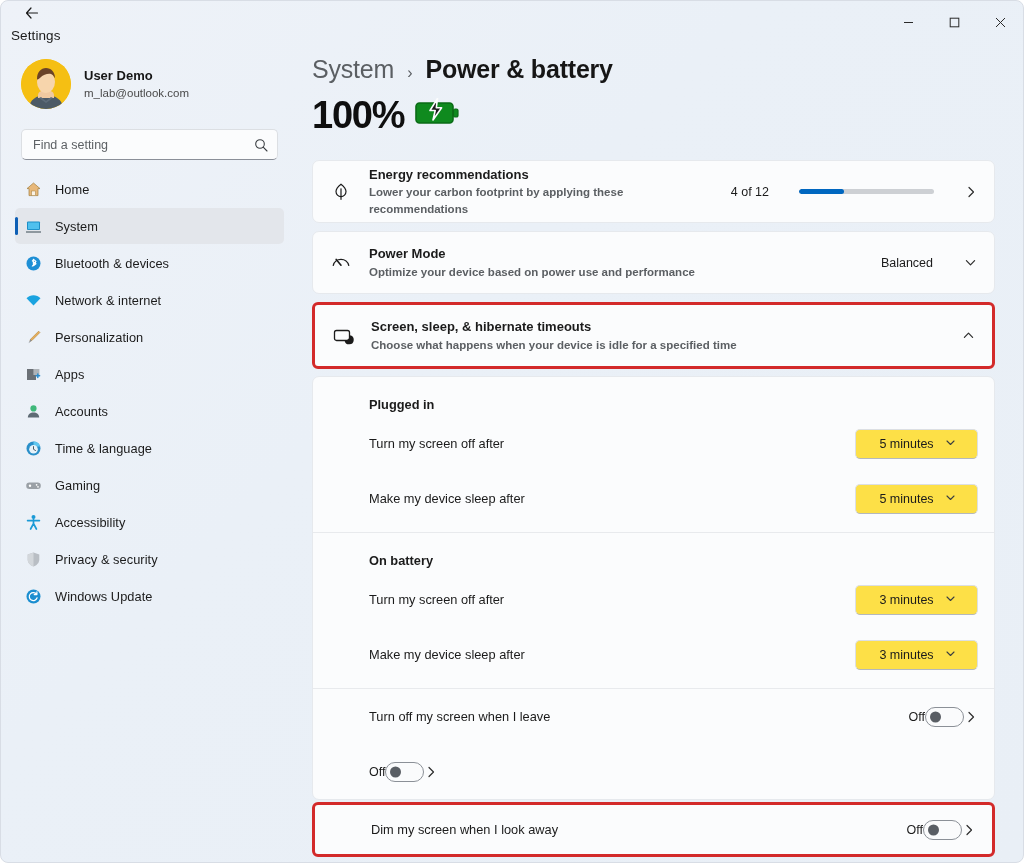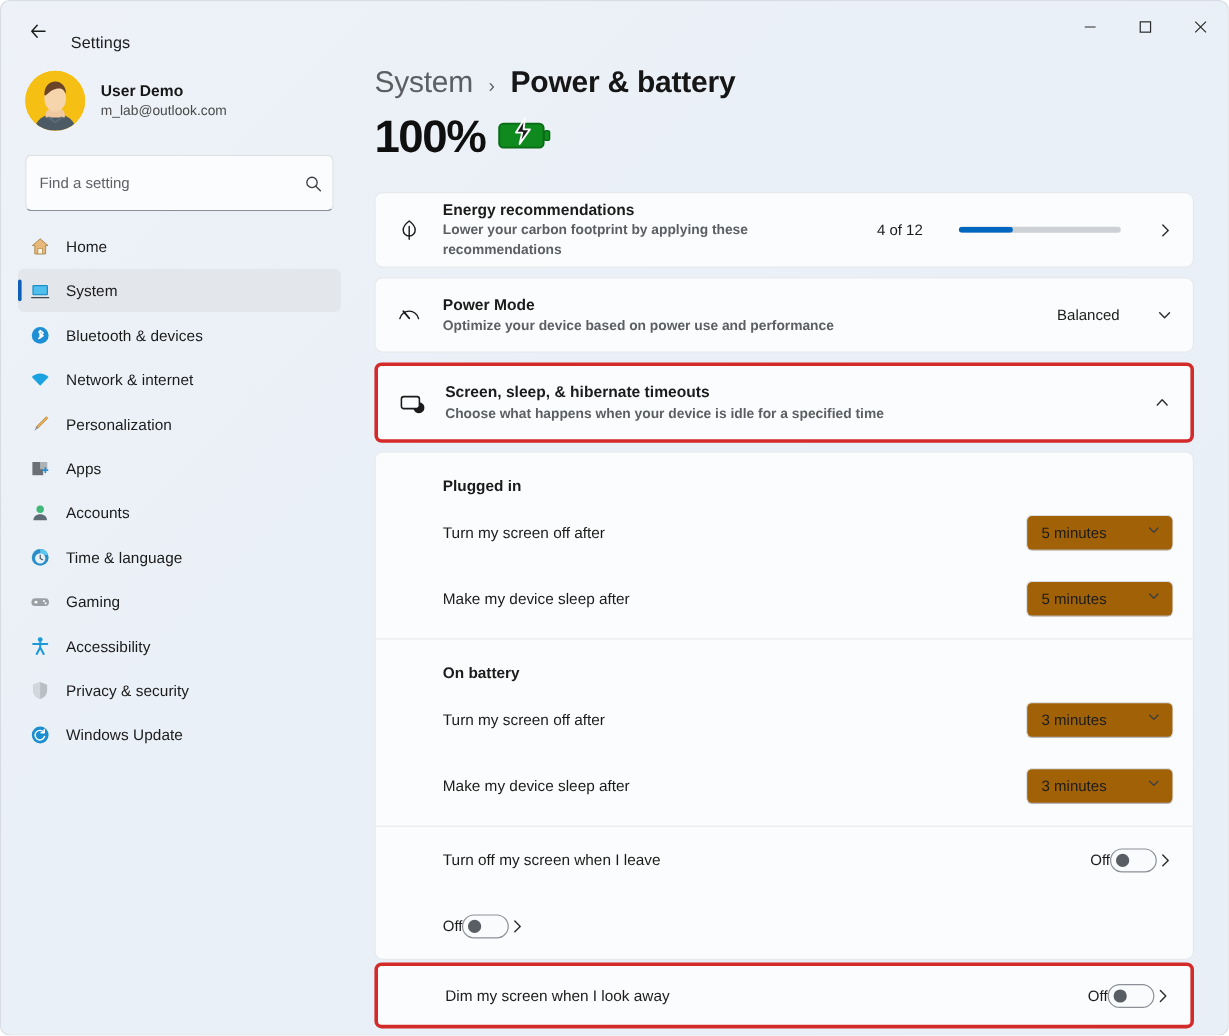--- a/index.html
+++ b/index.html
@@ -14,21 +14,21 @@
     width: 1024px; height: 863px;
     background: linear-gradient(135deg, #eef2f8 0%, #eaf0f7 40%, #e9eff6 100%);
     border: 1px solid #d8dde5;
     border-radius: 8px;
     overflow: hidden;
   }
 
   
   .titlebar {
     position: absolute; top: 0; left: 0; right: 0; height: 42px;
-    display: flex; align-items: flex-end;
+    display: flex; align-items: flex-start; flex-direction: column;
   }
   .back-btn {
     width: 34px; height: 30px; margin-left: 14px;
     display: flex; align-items: center; justify-content: center;
     border-radius: 5px; cursor: pointer;
   }
   .title-text {
     font-size: 13.5px; color: #1b1b1b; margin-left: 10px; letter-spacing: 0.1px;
   }
   .wincontrols {
@@ -50,21 +50,21 @@
     border-radius: 6px; cursor: pointer;
   }
   .avatar {
     width: 50px; height: 50px; border-radius: 50%;
     background: #f5bf13; position: relative; overflow: hidden; flex: none;
   }
   .acct-name { font-size: 13px; color: #161616; font-weight: 600; line-height: 1.35; }
   .acct-mail { font-size: 11.5px; color: #4a4a4a; line-height: 1.4; }
 
   .searchbox {
-    position: relative; height: 47px; margin: 10px 6px 0 6px;
+    position: relative; height: 31px; margin: 10px 6px 0 6px;
     background: #fbfcfd; border: 1px solid #dcdfe3; border-bottom-color: #8a8f98;
     border-radius: 5px; display: flex; align-items: center;
   }
   .searchbox input {
     flex: 1; border: none; outline: none; background: transparent;
     font-family: inherit; font-size: 12.5px; color: #1b1b1b; padding: 0 28px 0 11px;
   }
   .searchbox input::placeholder { color: #5d6165; }
   .search-icon-wrap { position: absolute; right: 9px; top: 50%; transform: translateY(-50%); display:flex; }
 
@@ -121,23 +121,23 @@
   .panel { background: #fbfcfd; border: 1px solid #e6e9ed; border-radius: 7px; margin-top: -1px; }
   .grp-head { font-size: 12.8px; font-weight: 700; color: #1b1b1b; padding: 20px 16px 4px 56px; }
   .srow {
     display: flex; align-items: center; padding: 0 16px 0 56px; min-height: 47px;
   }
   .srow.tall { min-height: 55px; }
   .srow-lbl { flex: 1; font-size: 12.8px; color: #1b1b1b; }
   .divider { height: 1px; background: #e8eaed; margin: 6px 0 0 0; }
 
   .dropdown {
-    min-width: 123px; height: 30px; background: #a16207;
+    min-width: 123px; height: 30px; background: #fde047;
     border: 1px solid #dcdfe3; border-bottom-color: #b4b8bd; border-radius: 5px;
-    display: flex; align-items: center; justify-content: space-between;
+    display: flex; align-items: center; justify-content: center;
     padding: 0 9px 0 12px; cursor: pointer; gap: 10px;
   }
   .dd-val { font-size: 12.5px; color: #1b1b1b; }
 
   .toggle-wrap { display: flex; align-items: center; }
   .tg-state { font-size: 12.5px; color: #1b1b1b; }
   .toggle {
     width: 39px; height: 20px; border-radius: 11px;
     background: #fafbfc; border: 1px solid #8b9097;
     position: relative; cursor: pointer; flex: none;

